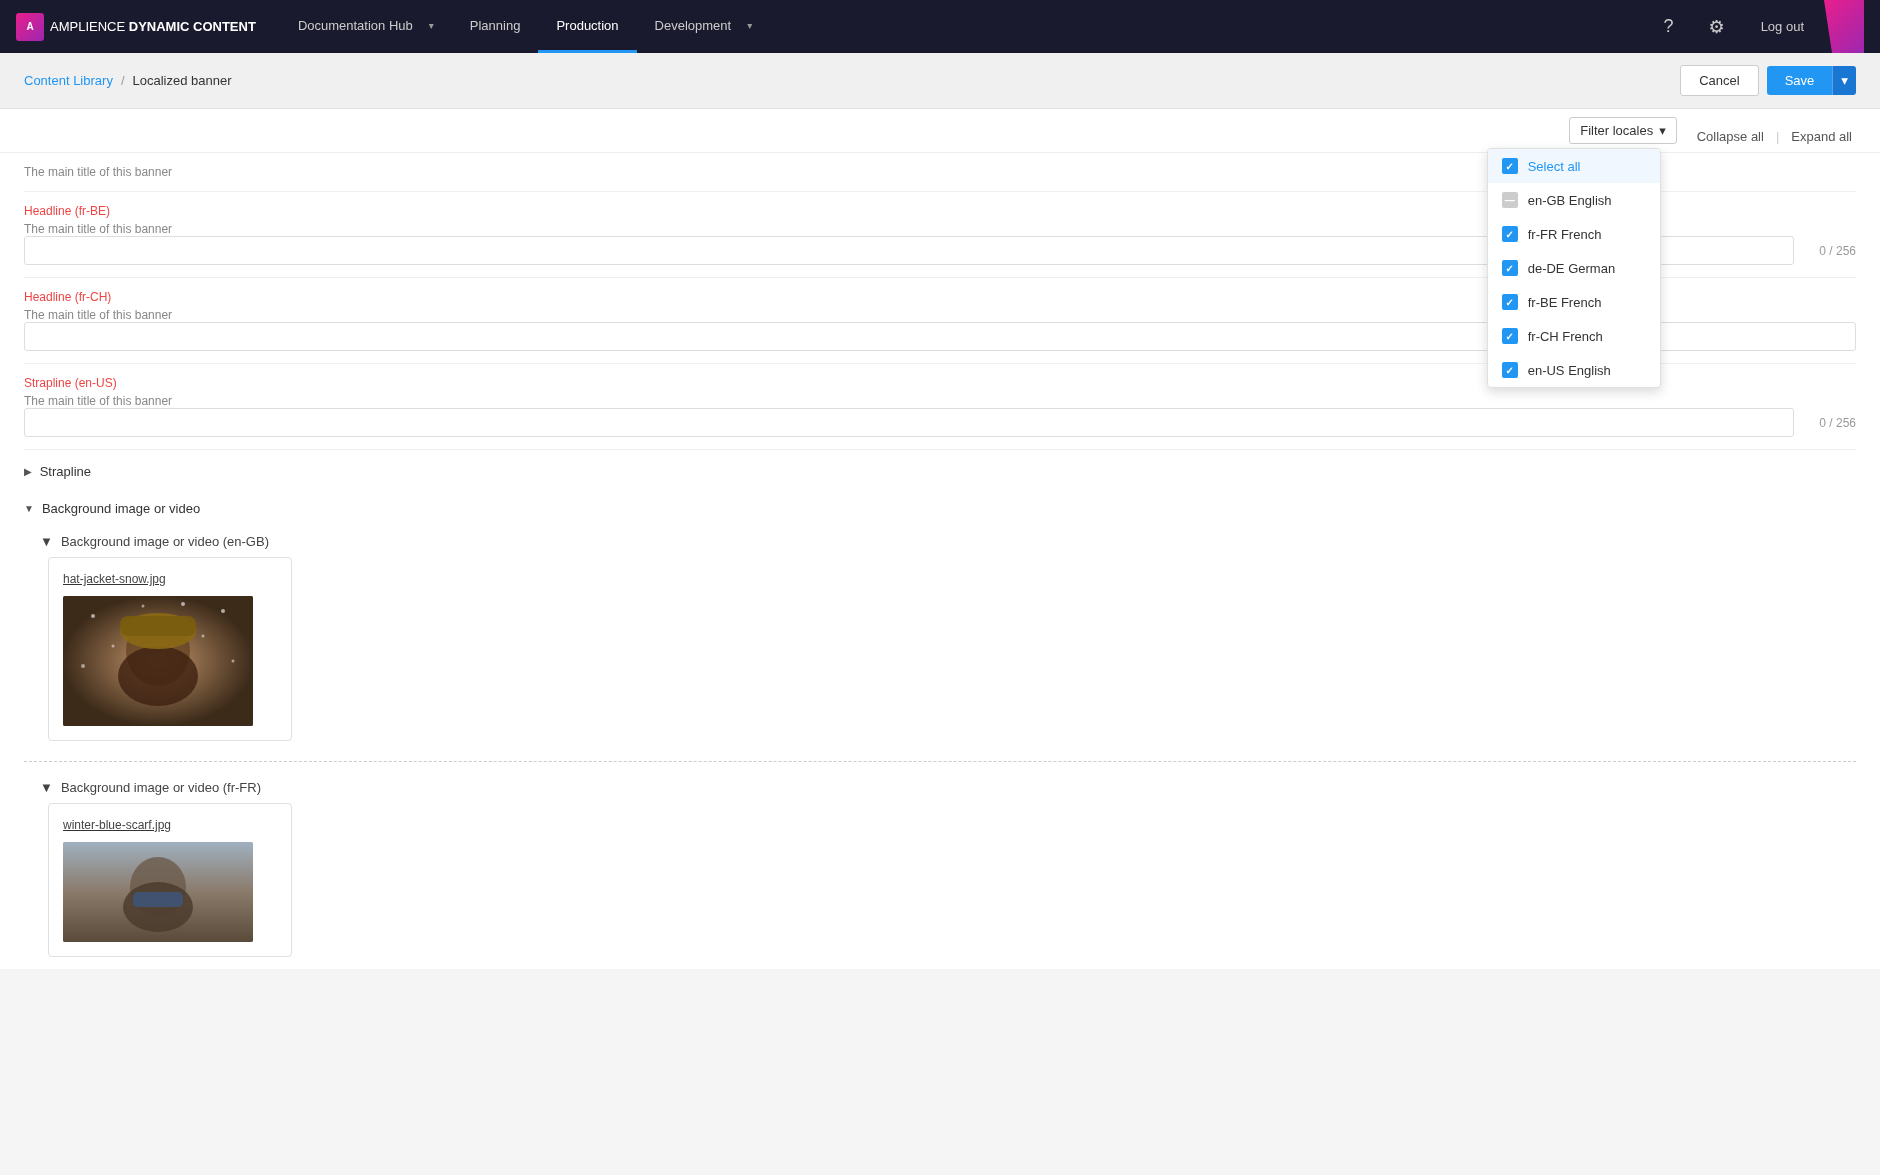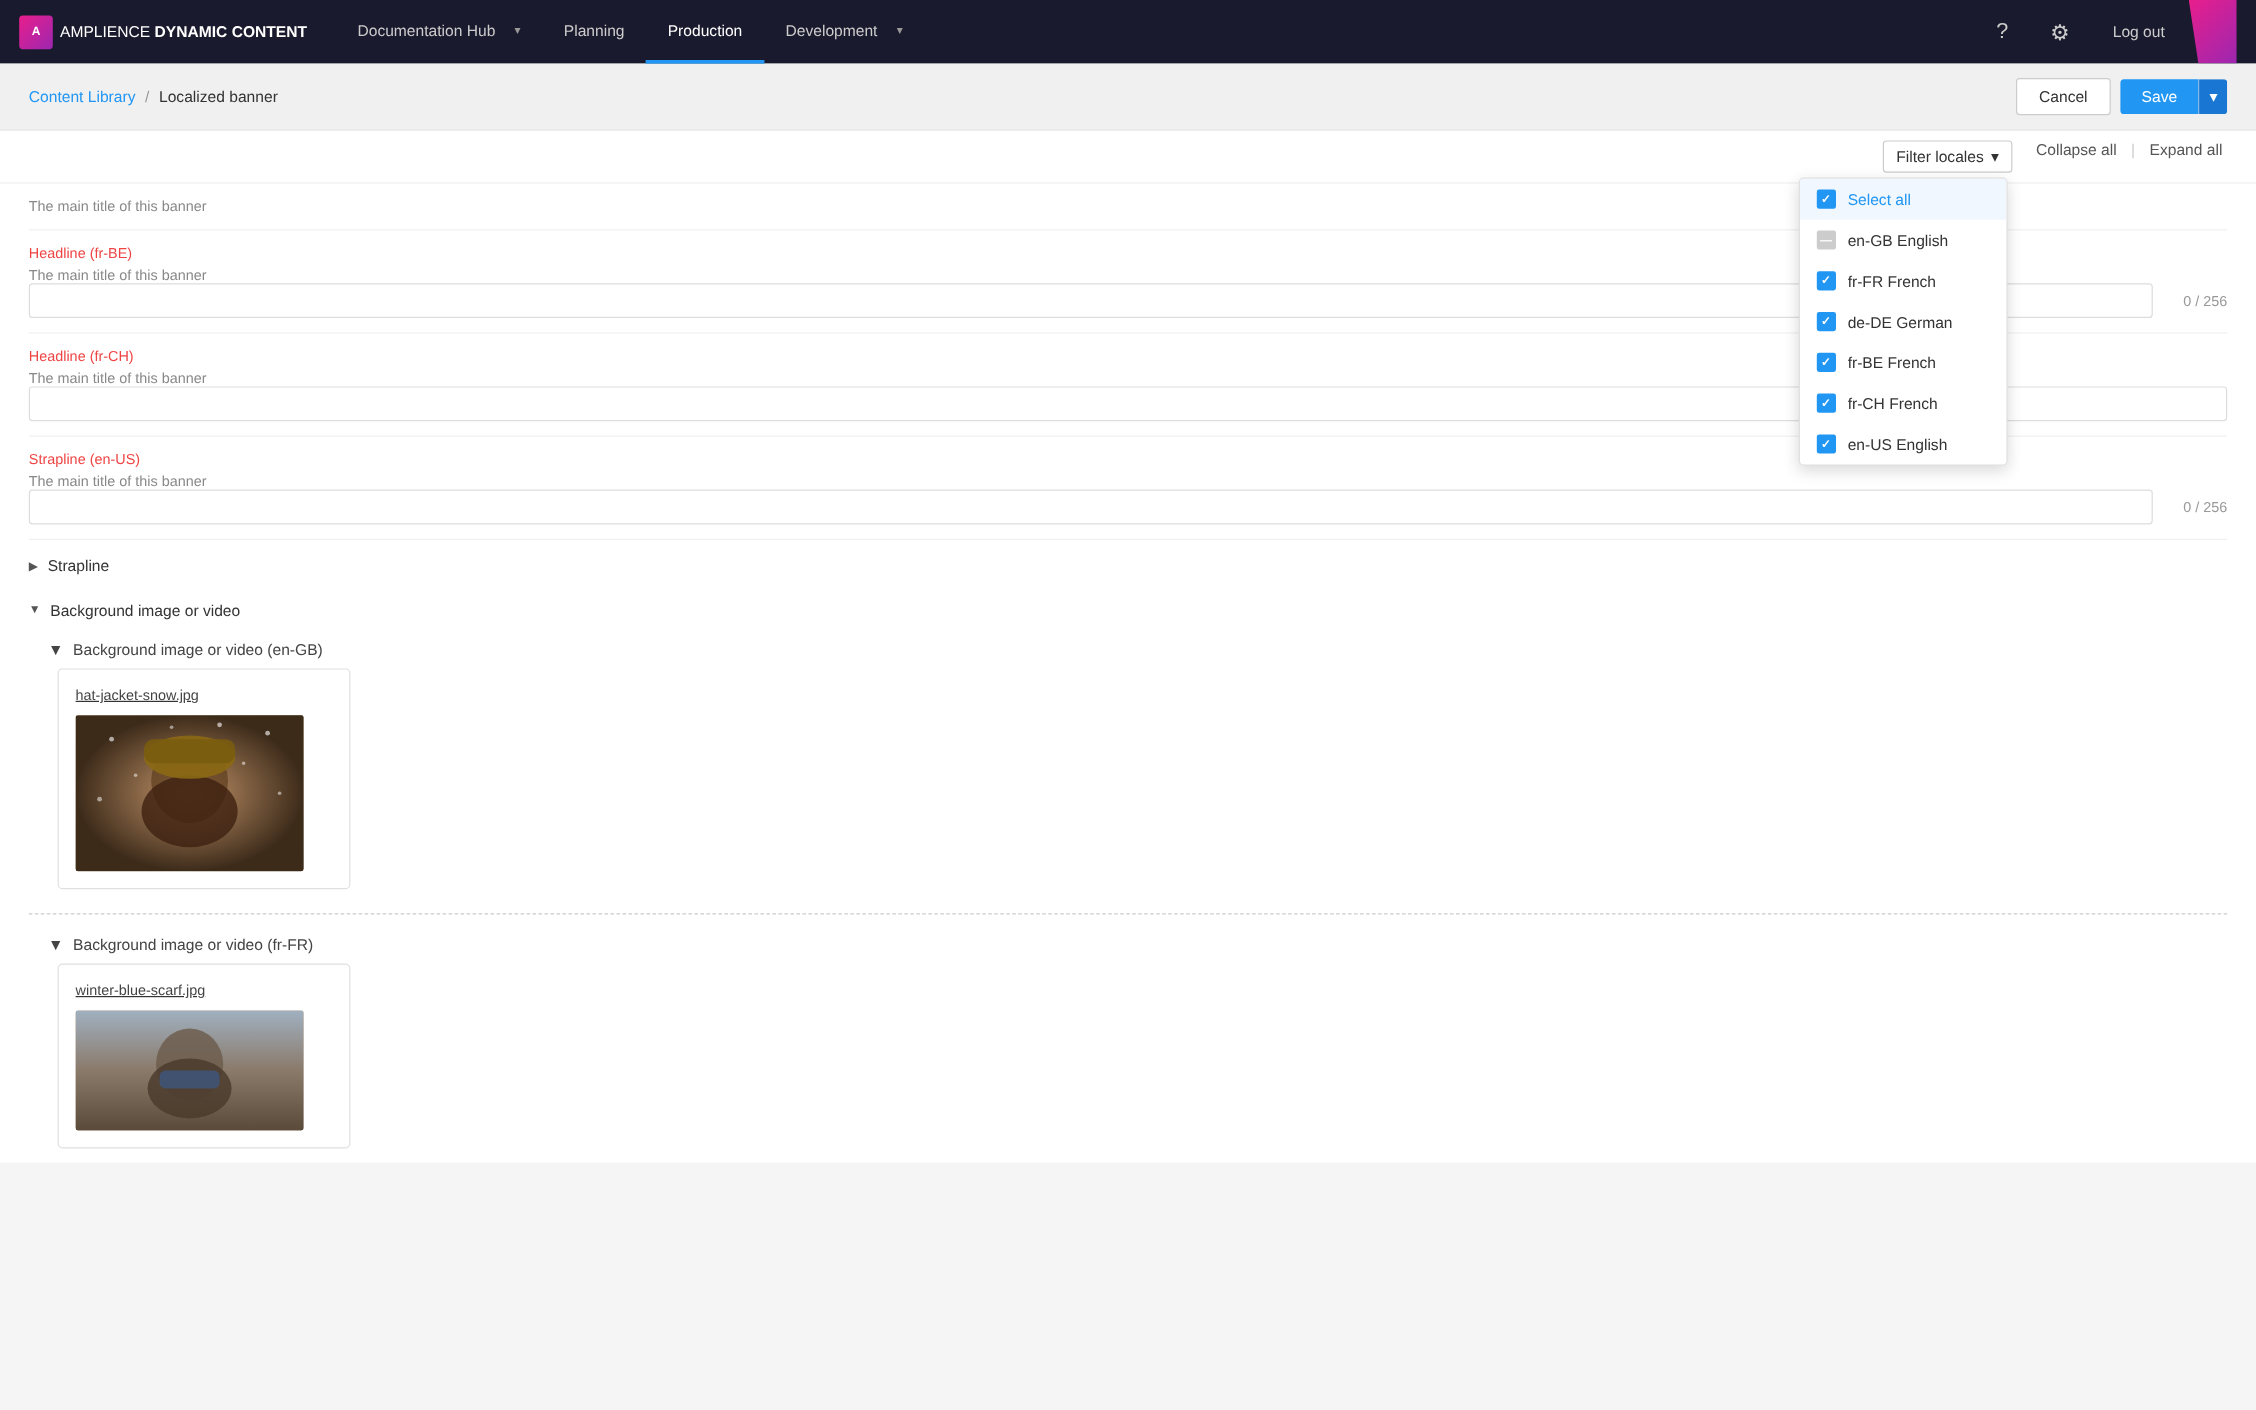--- a/index.html
+++ b/index.html
@@ -153,21 +153,21 @@
     
     .main-content {
       background: white;
       padding: 0;
       position: relative;
     }
 
     
     .filter-bar {
       display: flex;
-      align-items: flex-start;
+      align-items: flex-end;
       justify-content: flex-end;
       padding: 8px 24px;
       background: white;
       border-bottom: 1px solid #eee;
       gap: 16px;
       position: sticky;
       top: 0;
       z-index: 100;
     }
     .filter-locales-btn {
@@ -190,21 +190,21 @@
       font-size: 13px;
       color: #555;
     }
     .collapse-expand-btns span { cursor: pointer; padding: 0 4px; }
     .divider-pipe { color: #ccc; margin: 0 4px; }
 
     
     .filter-dropdown {
       position: absolute;
       top: calc(100% + 4px);
-      right: 4px;
+      right: 16px;
       background: white;
       border: 1px solid #e0e0e0;
       border-radius: 4px;
       box-shadow: 0 4px 12px rgba(0,0,0,0.15);
       width: 174px;
       z-index: 200;
       overflow: hidden;
     }
     .dropdown-item {
       display: flex;

